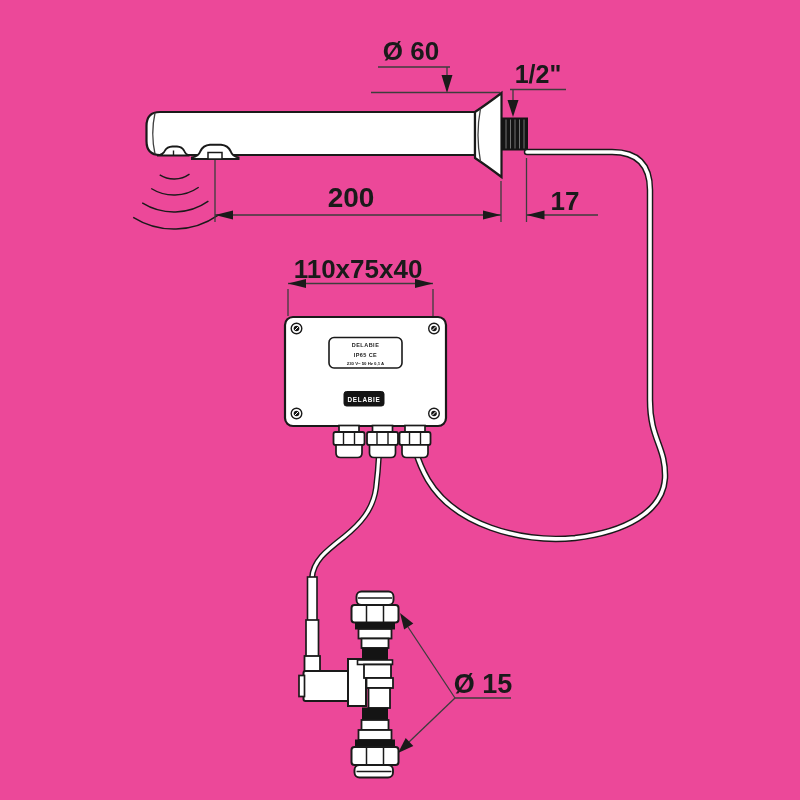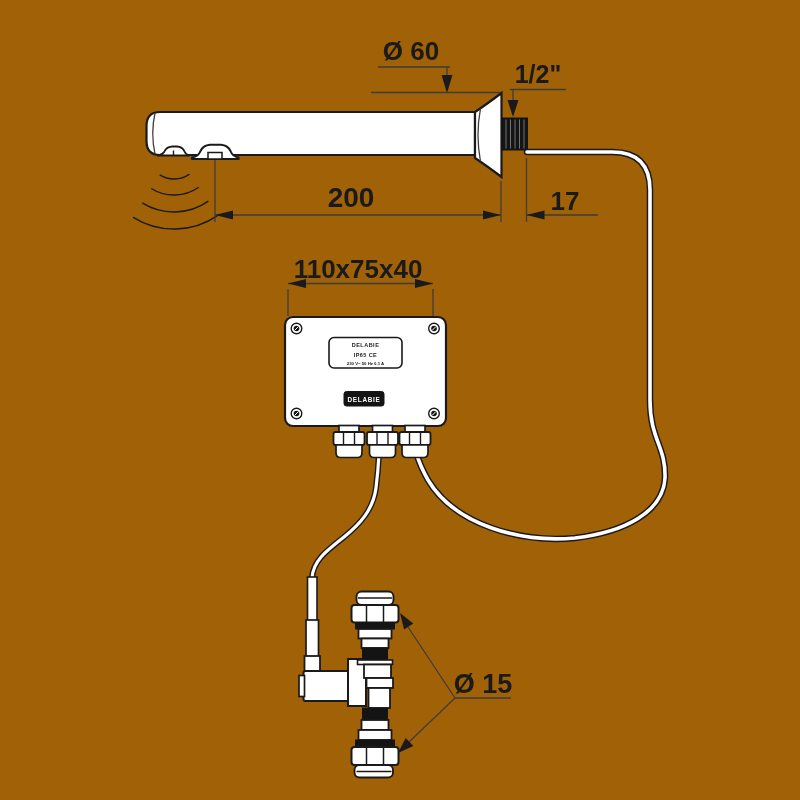--- a/index.html
+++ b/index.html
@@ -1,16 +1,16 @@
 <!DOCTYPE html>
 <html><head>
 <meta charset="utf-8">
 <style>
   html,body{margin:0;padding:0;background:#ffffff;}
-  .stage{position:relative;width:800px;height:800px;background:#a16207;overflow:hidden;
+  .stage{position:relative;width:800px;height:800px;background:#ec4899;overflow:hidden;
          font-family:"Liberation Sans", sans-serif;}
   svg{position:absolute;left:0;top:0;}
   .dim-text{font-family:"Liberation Sans", sans-serif;font-weight:600;fill:#1a1a1a;}
   .tiny{font-family:"Liberation Sans", sans-serif;fill:#1a1a1a;}
   .shape{fill:#ffffff;stroke:#1a1a1a;}
   .blk{fill:#141414;stroke:#141414;}
   .thin{stroke:#3d3d3d;stroke-width:1.3;fill:none;}
   .arrow{fill:#1a1a1a;stroke:none;}
 </style>
 </head>

